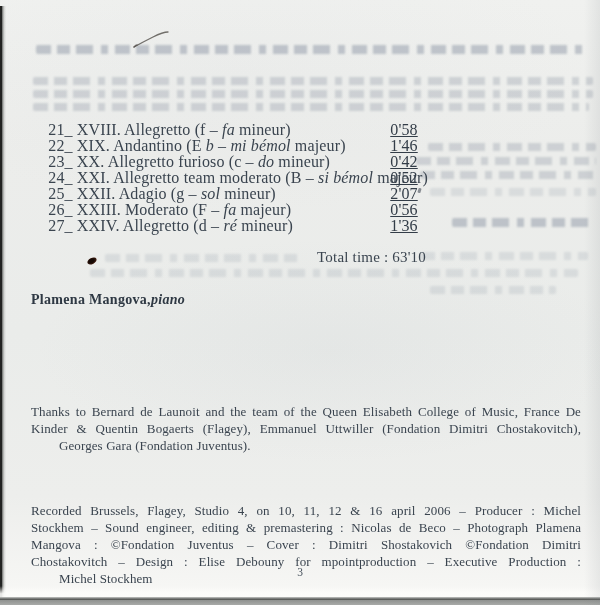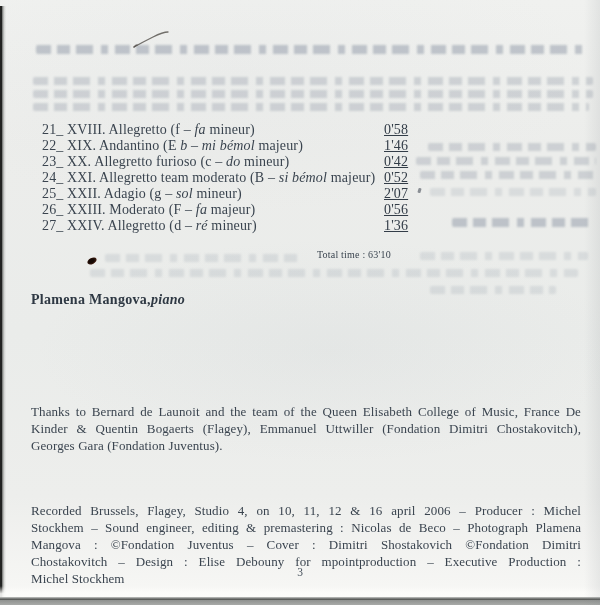--- a/index.html
+++ b/index.html
@@ -23,30 +23,30 @@
   .right-shade{position:absolute;right:0;top:0;width:16px;height:605px;
     background:linear-gradient(270deg, rgba(120,126,132,0.12), rgba(120,126,132,0));}
   
   .bl{position:absolute;filter:blur(1.15px);border-radius:2px;
     background:repeating-linear-gradient(90deg, var(--c) 0 15px, transparent 15px 21px, var(--c) 21px 34px, transparent 34px 40px, var(--c) 40px 57px, transparent 57px 65px, var(--c) 65px 72px, transparent 72px 79px);}
   .bl-strong{--c:rgba(84,98,122,0.30);}
   .bl-med{--c:rgba(84,98,122,0.20);}
   .bl-faint{--c:rgba(84,98,122,0.12);}
   
   .tracklist{position:absolute;left:42px;top:122px;width:382px;}
-  .trow{display:flex;height:16px;line-height:16px;font-size:14px;letter-spacing:0.15px;}
+  .trow{display:flex;height:16px;line-height:16px;font-size:16px;letter-spacing:0.15px;justify-content:center;}
   .ttitle{width:342px;white-space:nowrap;color:#3a444f;}
   .ttime{color:#333d48;text-decoration:underline;}
   .it{font-style:italic;}
-  .total-time{position:absolute;left:317px;top:249px;font-size:10px;color:#3a444f;letter-spacing:0.2px;}
+  .total-time{position:absolute;left:317px;top:249px;font-size:15px;color:#3a444f;letter-spacing:0.2px;}
   .artist{position:absolute;left:31px;top:292px;font-size:14px;font-weight:700;color:#2e3843;letter-spacing:0.3px;}
   .artist .it{margin-left:0;}
   .para{position:absolute;left:31px;width:550px;font-size:13px;color:#3a444f;letter-spacing:0.1px;}
   .para .jline{height:17px;line-height:17px;text-align:justify;text-align-last:justify;white-space:normal;}
-  .para .jlast{text-align-last:left;}
+  .para .jlast{text-align-last:left;margin-left:28px;}
   .ack{top:403px;}
   .credits{top:502px;}
   .page-number{position:absolute;left:0;top:566px;width:600px;text-align:center;font-size:11.5px;color:#46505c;}
   
   .ink-speck{position:absolute;left:87px;top:258px;width:10px;height:6px;border-radius:50%;
     transform:rotate(-28deg);
     background:radial-gradient(ellipse at 45% 45%, #160904 0 35%, #401c10 70%, rgba(64,28,16,0.25) 100%);}
   .tiny-mark{position:absolute;left:418px;top:188px;width:3px;height:5px;border-radius:1px;
     transform:rotate(18deg);background:rgba(58,66,78,0.55);}
   .pencil-mark{position:absolute;left:127px;top:29px;}

